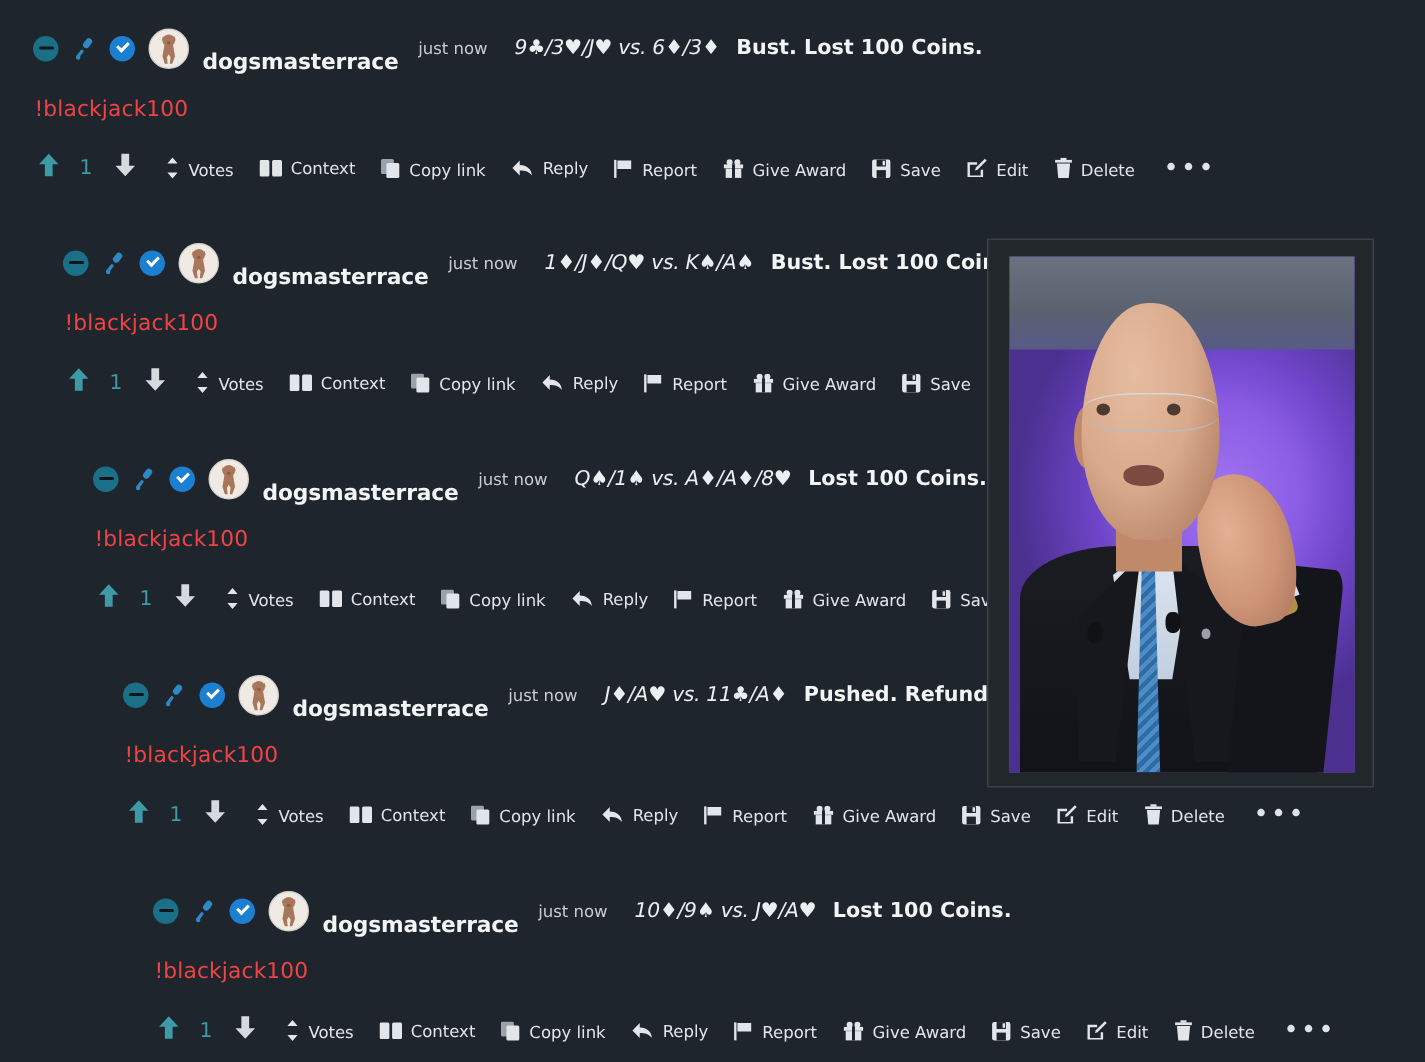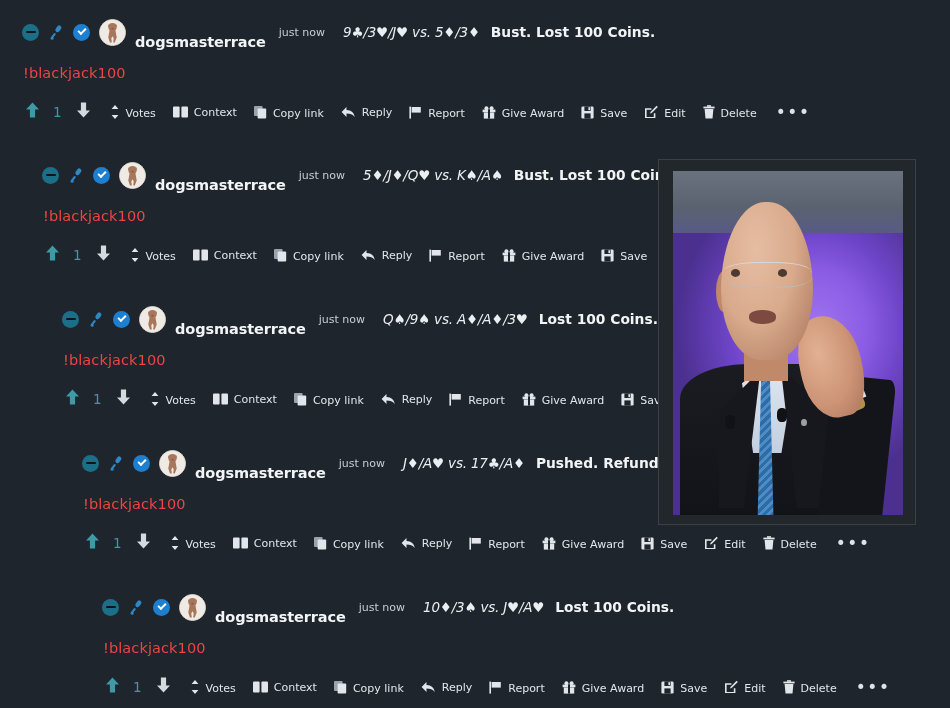--- a/index.html
+++ b/index.html
@@ -398,21 +398,21 @@
                 <path d="M8.6 4.2l-.8 3 2-1.2zM16.4 4.2l.8 3-2-1.2z"></path>
                 <path d="M9.6 10h5.8l1.3 7.5-1.9 5h-1.6l.5-4.3-1.2-2-1.2 2 .5 4.3H9.9l-1.6-5z"></path>
               </g>
               <g fill="#8a5b42">
                 <ellipse cx="12.5" cy="8.6" rx="1.2" ry="0.9"></ellipse>
               </g>
             </svg>
         </span>
         <span class="uname">dogsmasterrace</span>
         <span class="ts">just now</span>
-        <span class="hand">9♣/3♥/J♥ vs. 5♦/3♦</span>
+        <span class="hand">9♣/3♥/J♥ vs. 6♦/3♦</span>
         <span class="outcome">Bust. Lost 100 Coins.</span>
       </div>
       <div class="cbody">!blackjack100</div>
       <div class="actions">
         <span class="vote-up">
           <svg width="17" height="18" viewBox="0 0 17 18">
               <path d="M8.5 1.5L15 8.5h-3.9V16.5H5.9V8.5H2z" fill="#3d9aa6"></path>
             </svg>
         </span>
         <span class="score">1</span>
@@ -531,21 +531,21 @@
                 <path d="M8.6 4.2l-.8 3 2-1.2zM16.4 4.2l.8 3-2-1.2z"></path>
                 <path d="M9.6 10h5.8l1.3 7.5-1.9 5h-1.6l.5-4.3-1.2-2-1.2 2 .5 4.3H9.9l-1.6-5z"></path>
               </g>
               <g fill="#8a5b42">
                 <ellipse cx="12.5" cy="8.6" rx="1.2" ry="0.9"></ellipse>
               </g>
             </svg>
         </span>
         <span class="uname">dogsmasterrace</span>
         <span class="ts">just now</span>
-        <span class="hand">5♦/J♦/Q♥ vs. K♠/A♠</span>
+        <span class="hand">1♦/J♦/Q♥ vs. K♠/A♠</span>
         <span class="outcome">Bust. Lost 100 Coins.</span>
       </div>
       <div class="cbody">!blackjack100</div>
       <div class="actions">
         <span class="vote-up">
           <svg width="17" height="18" viewBox="0 0 17 18">
               <path d="M8.5 1.5L15 8.5h-3.9V16.5H5.9V8.5H2z" fill="#3d9aa6"></path>
             </svg>
         </span>
         <span class="score">1</span>
@@ -664,21 +664,21 @@
                 <path d="M8.6 4.2l-.8 3 2-1.2zM16.4 4.2l.8 3-2-1.2z"></path>
                 <path d="M9.6 10h5.8l1.3 7.5-1.9 5h-1.6l.5-4.3-1.2-2-1.2 2 .5 4.3H9.9l-1.6-5z"></path>
               </g>
               <g fill="#8a5b42">
                 <ellipse cx="12.5" cy="8.6" rx="1.2" ry="0.9"></ellipse>
               </g>
             </svg>
         </span>
         <span class="uname">dogsmasterrace</span>
         <span class="ts">just now</span>
-        <span class="hand">Q♠/9♠ vs. A♦/A♦/3♥</span>
+        <span class="hand">Q♠/1♠ vs. A♦/A♦/8♥</span>
         <span class="outcome">Lost 100 Coins.</span>
       </div>
       <div class="cbody">!blackjack100</div>
       <div class="actions">
         <span class="vote-up">
           <svg width="17" height="18" viewBox="0 0 17 18">
               <path d="M8.5 1.5L15 8.5h-3.9V16.5H5.9V8.5H2z" fill="#3d9aa6"></path>
             </svg>
         </span>
         <span class="score">1</span>
@@ -797,21 +797,21 @@
                 <path d="M8.6 4.2l-.8 3 2-1.2zM16.4 4.2l.8 3-2-1.2z"></path>
                 <path d="M9.6 10h5.8l1.3 7.5-1.9 5h-1.6l.5-4.3-1.2-2-1.2 2 .5 4.3H9.9l-1.6-5z"></path>
               </g>
               <g fill="#8a5b42">
                 <ellipse cx="12.5" cy="8.6" rx="1.2" ry="0.9"></ellipse>
               </g>
             </svg>
         </span>
         <span class="uname">dogsmasterrace</span>
         <span class="ts">just now</span>
-        <span class="hand">J♦/A♥ vs. 17♣/A♦</span>
+        <span class="hand">J♦/A♥ vs. 11♣/A♦</span>
         <span class="outcome">Pushed. Refunded 100 Coins.</span>
       </div>
       <div class="cbody">!blackjack100</div>
       <div class="actions">
         <span class="vote-up">
           <svg width="17" height="18" viewBox="0 0 17 18">
               <path d="M8.5 1.5L15 8.5h-3.9V16.5H5.9V8.5H2z" fill="#3d9aa6"></path>
             </svg>
         </span>
         <span class="score">1</span>
@@ -930,21 +930,21 @@
                 <path d="M8.6 4.2l-.8 3 2-1.2zM16.4 4.2l.8 3-2-1.2z"></path>
                 <path d="M9.6 10h5.8l1.3 7.5-1.9 5h-1.6l.5-4.3-1.2-2-1.2 2 .5 4.3H9.9l-1.6-5z"></path>
               </g>
               <g fill="#8a5b42">
                 <ellipse cx="12.5" cy="8.6" rx="1.2" ry="0.9"></ellipse>
               </g>
             </svg>
         </span>
         <span class="uname">dogsmasterrace</span>
         <span class="ts">just now</span>
-        <span class="hand">10♦/3♠ vs. J♥/A♥</span>
+        <span class="hand">10♦/9♠ vs. J♥/A♥</span>
         <span class="outcome">Lost 100 Coins.</span>
       </div>
       <div class="cbody">!blackjack100</div>
       <div class="actions">
         <span class="vote-up">
           <svg width="17" height="18" viewBox="0 0 17 18">
               <path d="M8.5 1.5L15 8.5h-3.9V16.5H5.9V8.5H2z" fill="#3d9aa6"></path>
             </svg>
         </span>
         <span class="score">1</span>

